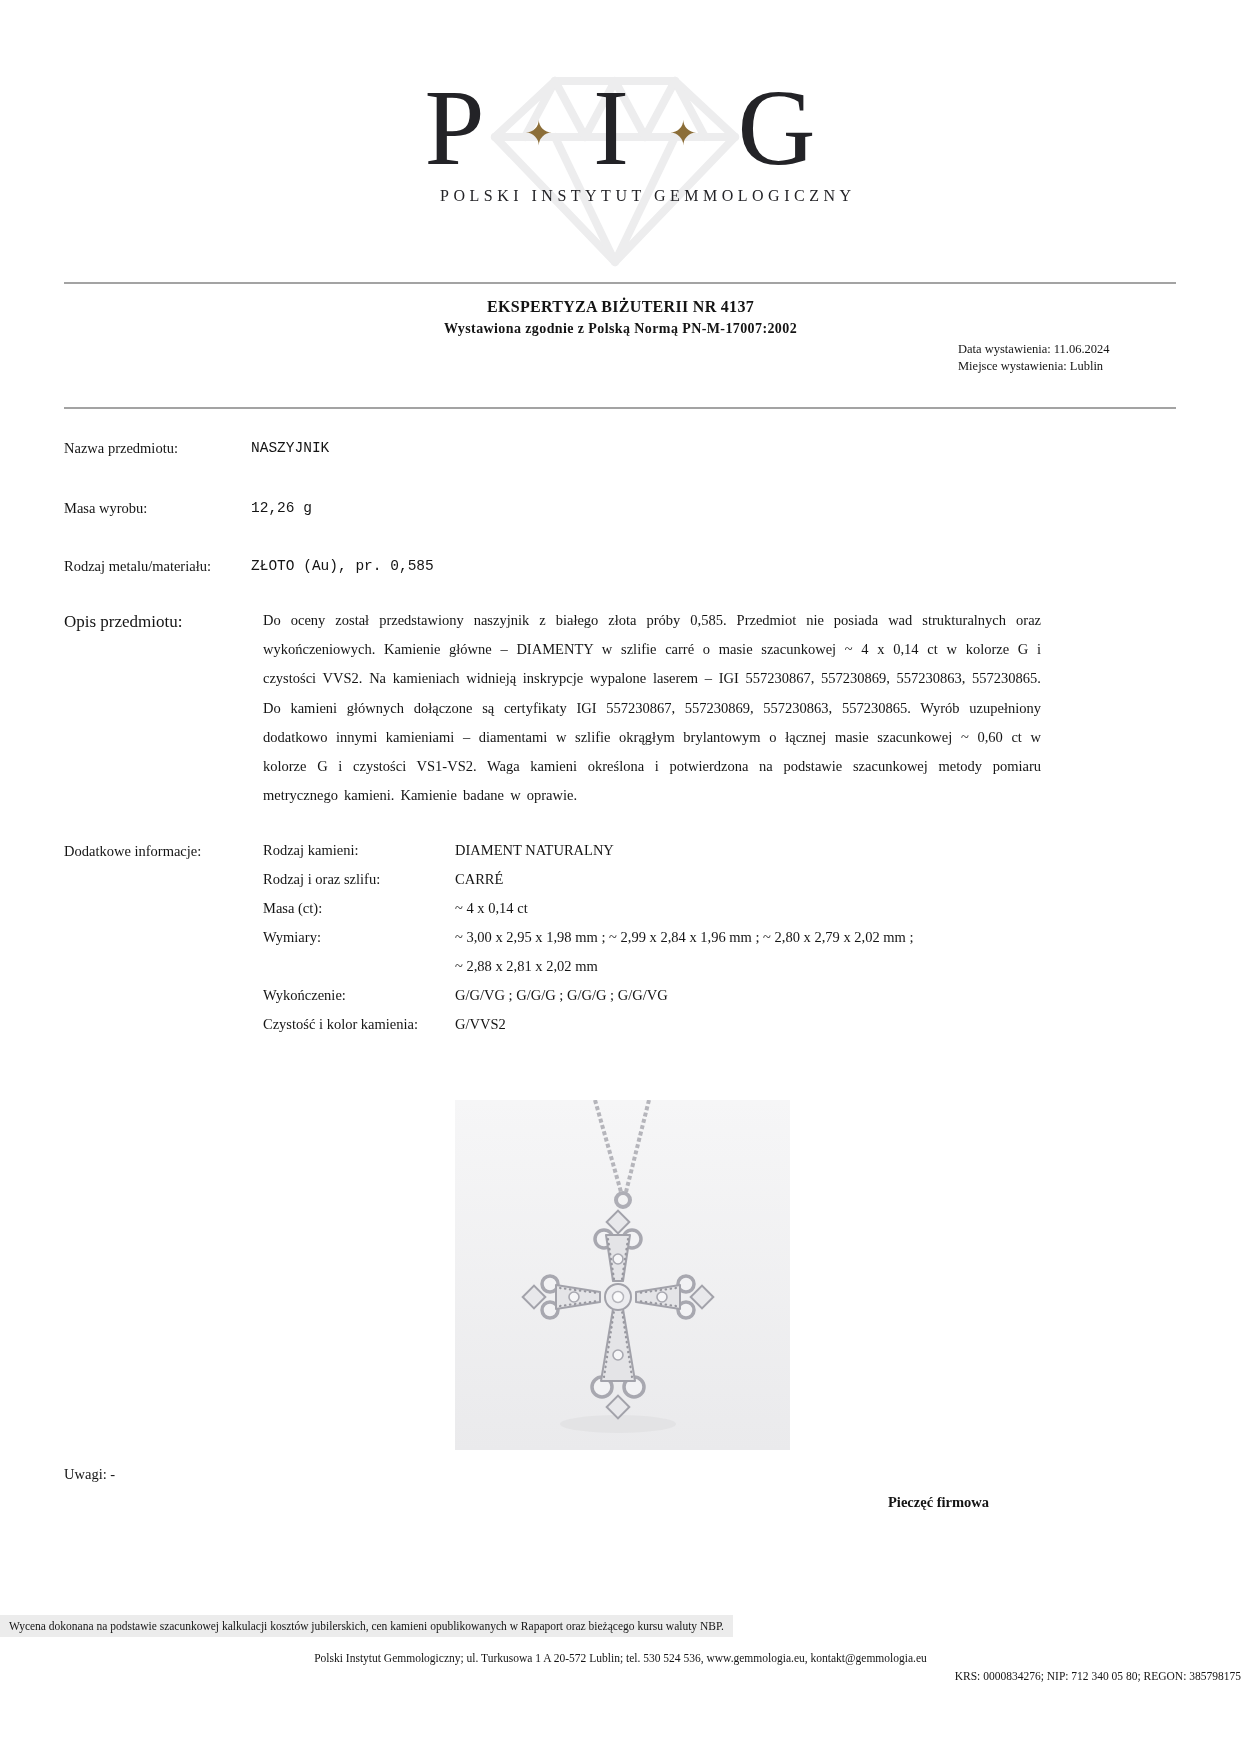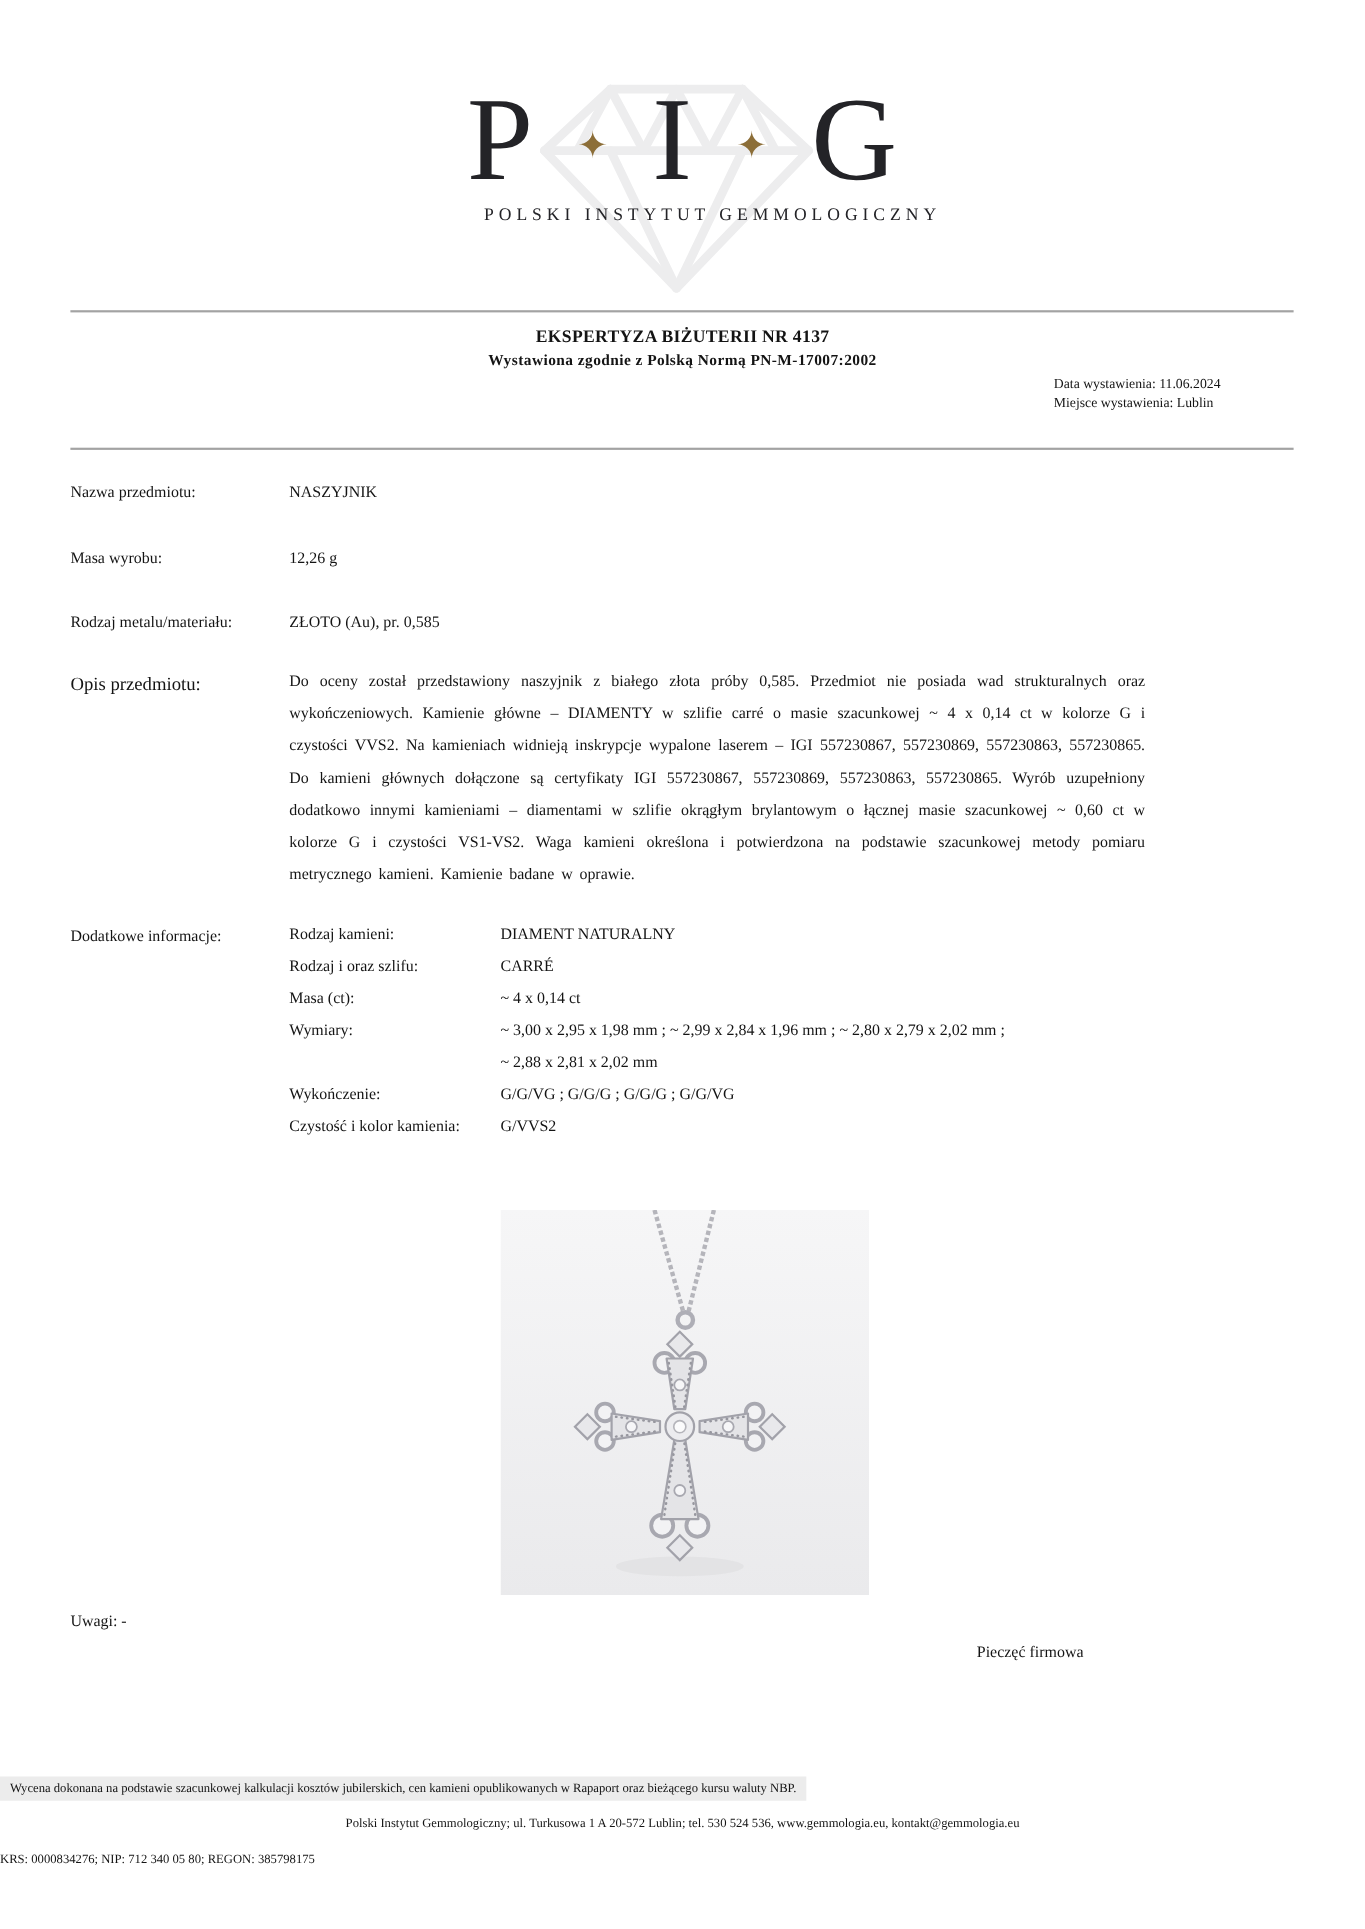--- a/index.html
+++ b/index.html
@@ -27,46 +27,46 @@
   .rule-2{top:407px;}
   
   .cert-title{position:absolute; left:0; right:0; top:298px; text-align:center;
     font-size:16px; font-weight:bold; letter-spacing:0.3px;}
   .norm-line{position:absolute; left:0; right:0; top:321px; text-align:center;
     font-size:14px; font-weight:bold; letter-spacing:0.4px;}
   .issue-block{position:absolute; left:958px; top:341px; font-size:12.5px; line-height:17px;}
   
   .frow{position:absolute; left:64px; width:1112px; font-size:14.5px;}
   .frow .flabel{position:absolute; left:0; top:0;}
-  .frow .fvalue{position:absolute; left:199px; top:0;}
+  .frow .fvalue{position:absolute; left:187px; top:0;font-family:Liberation Mono, monospace;}
   .frow-1{top:440px;} .frow-2{top:500px;} .frow-3{top:558px;}
   
   .desc-label{position:absolute; left:64px; top:612px; font-size:17px;}
   .desc-text{
     position:absolute; left:263px; top:606px; width:778px;
     font-size:14.5px; line-height:29.2px; text-align:justify; word-spacing:2.5px;
   }
   
   .add-label{position:absolute; left:64px; top:843px; font-size:14.5px;}
   .add-rows{position:absolute; left:263px; top:836px; width:790px; font-size:14.5px; line-height:29px;}
   .add-row{display:flex; align-items:flex-start;}
   .add-row .alabel{width:192px; flex:0 0 192px;}
   .add-row .avalue{flex:1;}
   .val-pre{white-space:pre-line;}
   
   .photo{position:absolute; left:455px; top:1100px; width:335px; height:350px;}
   .photo svg{display:block;}
   
   .remarks{position:absolute; left:64px; top:1466px; font-size:14.5px;}
-  .stamp-caption{position:absolute; left:888px; top:1494px; font-size:14.5px;}
+  .stamp-caption{position:absolute; left:888px; top:1494px; font-size:14.5px;font-weight:bold;}
   
   .valuation{position:absolute; left:0; right:0; top:1615px; text-align:left;}
   .valuation span{display:inline-block; background:#ececec; font-size:11.5px; padding:5px 9px;}
   .footer-address{position:absolute; left:0; right:0; top:1652px; text-align:center; font-size:11.5px;}
-  .footer-registry{position:absolute; left:0; right:0; top:1670px; text-align:left; font-size:11.5px;margin-top:15px;}
+  .footer-registry{position:absolute; left:0; right:0; top:1670px; text-align:right; font-size:11.5px;}
 </style>
 </head>
 <body>
 
 <div class="page">
 
   <div class="logo">
     <svg class="diamond-watermark" viewBox="0 0 360 222" fill="none">
       <g stroke="#ededee" stroke-width="8" stroke-linejoin="round" stroke-linecap="round">
         <path d="M115,26 H235"></path>

